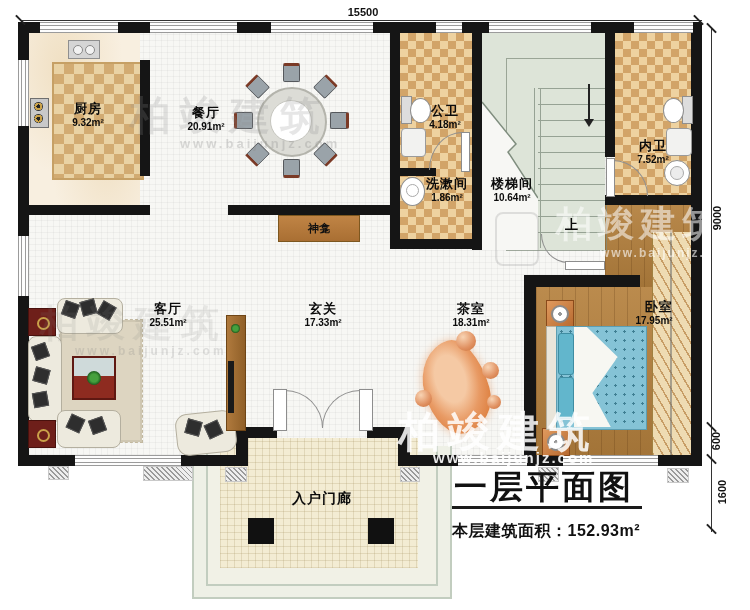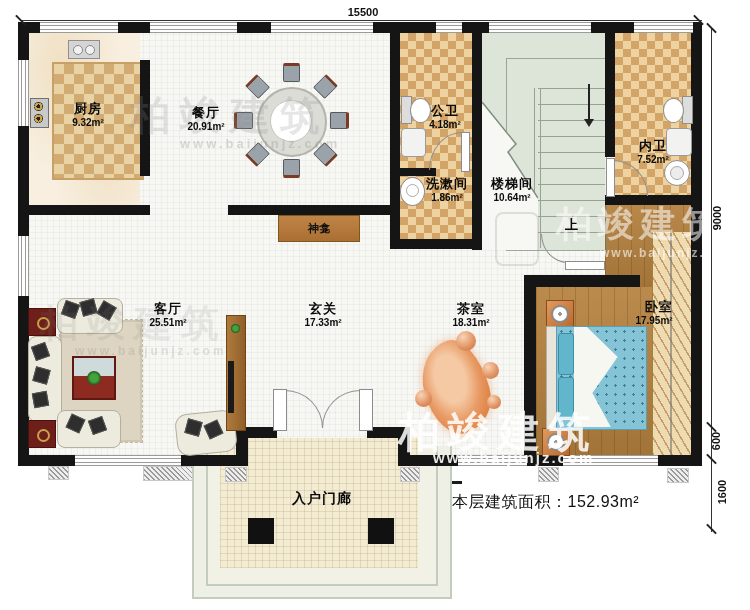--- a/index.html
+++ b/index.html
@@ -29,21 +29,21 @@
   .tick{position:absolute;width:13px;height:2px;background:#222;transform:rotate(45deg);z-index:45;}
   .dim{position:absolute;font-size:11px;font-weight:bold;color:#111;z-index:45;text-align:center;}
   .pier{position:absolute;z-index:25;background-image:repeating-linear-gradient(45deg,#9a9a9a 0 1px,transparent 1px 3.5px);
         background-color:#eee;border:1px solid #c9c9c9;}
   .wm{position:absolute;font-weight:bold;white-space:nowrap;z-index:30;}
   .fix{position:absolute;z-index:24;}
   .tb{position:absolute;left:452px;top:470px;width:296px;z-index:50;}
   .tb .row1{display:inline-flex;align-items:flex-end;gap:18px;border-bottom:3px solid #1a1a1a;padding:0 8px 3px 2px;}
   .tb .t{font-size:33px;font-weight:bold;letter-spacing:3px;line-height:1;}
   .tb .s{font-size:27px;font-weight:bold;line-height:1.1;}
-  .tb .ln{font-size:16px;font-weight:normal;margin-top:4px;letter-spacing:.5px;}
+  .tb .ln{font-size:16px;font-weight:bold;margin-top:12px;letter-spacing:.5px;}
   .chair{position:absolute;width:15px;height:15px;background:#9aa3a9;border:1px solid #55585c;
          border-right:3px solid #7b3a26;z-index:24;border-radius:2px;}
   .pillow{position:absolute;background:#2e2e2e;border:1px solid #555;z-index:25;}
   .sofa{position:absolute;background:#edeade;border:1px solid #b4af9f;border-radius:8px;z-index:24;}
   .sphere{position:absolute;border-radius:50%;z-index:24;
           background:radial-gradient(circle at 35% 30%,#f8d4b4,#e09060 60%,#c8703a);}
 </style>
 </head>
 <body>
 
@@ -293,17 +293,18 @@
   <div class="tick" style="left:705px;top:27px;"></div>
   <div class="tick" style="left:705px;top:426px;"></div>
   <div class="tick" style="left:705px;top:458px;"></div>
   <div class="tick" style="left:705px;top:528px;"></div>
   <div class="dim" style="left:695px;top:212px;width:44px;transform:rotate(-90deg);">9000</div>
   <div class="dim" style="left:698px;top:435px;width:36px;transform:rotate(-90deg);">600</div>
   <div class="dim" style="left:700px;top:486px;width:44px;transform:rotate(-90deg);">1600</div>
 
   <div class="tb">
     <div class="row1">
+      <span class="t">一层平面图</span>
     </div>
     <div class="ln">本层建筑面积：152.93m²</div>
   </div>
 
 </div>
 
 </body></html>

